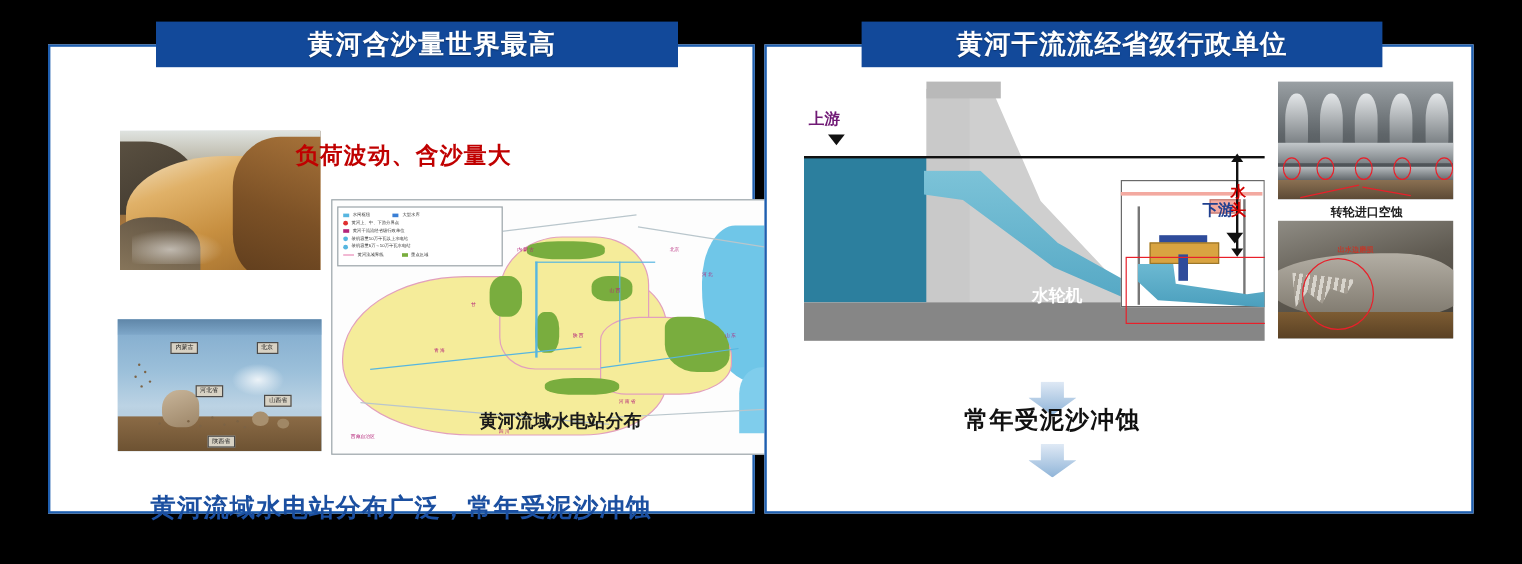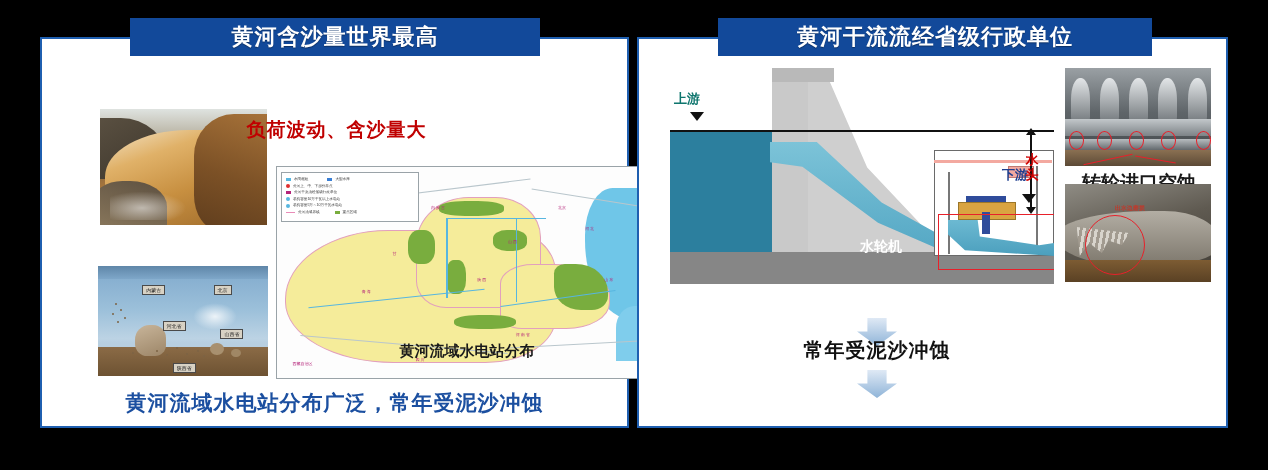--- a/index.html
+++ b/index.html
@@ -8,21 +8,21 @@
 
   
   .panel{position:absolute;background:#fff;border:2px solid #1f5fb0;box-sizing:border-box;}
   #panel-left{left:40px;top:37px;width:589px;height:391px;}
   #panel-right{left:637px;top:37px;width:591px;height:391px;}
 
   
   .banner{position:absolute;background:#12499a;color:#fff;display:flex;align-items:center;
           justify-content:center;font-weight:bold;letter-spacing:1px;z-index:6;
           text-shadow:0 1px 1px rgba(0,0,0,.35);}
-  #banner-left{left:130px;top:18px;width:410px;height:38px;font-size:22px;}
+  #banner-left{left:130px;top:18px;width:410px;height:38px;font-size:22px;padding-left:25px;}
   #banner-right{left:718px;top:18px;width:434px;height:38px;font-size:22px;}
 
   
   .caption{position:absolute;font-family:"Liberation Serif","DejaVu Serif",serif;
            font-weight:bold;color:#1a1a1a;text-align:center;}
   .redhead{position:absolute;color:#c00000;font-weight:bold;font-size:19px;text-align:center;letter-spacing:1px;}
   .bluefoot{position:absolute;color:#1b4fa0;font-weight:bold;font-size:21px;text-align:center;letter-spacing:1px;}
   .blackmid{position:absolute;color:#111;font-weight:bold;font-size:20px;text-align:center;letter-spacing:1px;}
 
   
@@ -110,21 +110,21 @@
   #dg-draft{position:absolute;left:296px;top:158px;width:106px;height:36px;
      background:linear-gradient(180deg,#6cb9d2,#4b9fbd);
      clip-path:polygon(0 0,28% 0,30% 46%,86% 70%,100% 64%,100% 100%,16% 84%,0 40%);}
   #dg-redbox{position:absolute;left:286px;top:152px;width:116px;height:54px;border:1.5px solid #e8202a;}
   #dg-waterline{position:absolute;left:18px;top:68px;width:384px;height:1.5px;background:#111;}
   .dg-tri{position:absolute;width:0;height:0;border-left:7px solid transparent;
      border-right:7px solid transparent;border-top:9px solid #111;}
   #dg-tri-up{left:38px;top:50px;}
   #dg-tri-dn{left:370px;top:132px;}
   .dg-lab{position:absolute;font-weight:bold;font-size:13px;font-family:"Liberation Sans",sans-serif;}
-  #dg-lab-up{left:22px;top:28px;color:#0f766e;}
+  #dg-lab-up{left:22px;top:28px;color:#701a75;}
   #dg-lab-dn{left:350px;top:104px;color:#1f3f8f;}
   #dg-lab-head{left:372px;top:90px;color:#d00000;width:16px;text-align:center;line-height:15px;}
   #dg-lab-turb{left:208px;top:176px;color:#fff;font-size:14px;}
   #dg-arrow-head{position:absolute;left:378px;top:72px;width:1.5px;height:74px;background:#111;}
   #dg-arrow-head:before,#dg-arrow-head:after{content:"";position:absolute;left:-4px;width:0;height:0;
      border-left:5px solid transparent;border-right:5px solid transparent;}
   #dg-arrow-head:before{top:-6px;border-bottom:7px solid #111;}
   #dg-arrow-head:after{bottom:-6px;border-top:7px solid #111;}
 
   
@@ -269,21 +269,21 @@
             <span class="sw" style="background:#e98bb8;height:1.5px;width:9px"></span>
           <span>黄河流域界线</span>
           <span class="sw" style="background:#79ad3e;margin-left:12px"></span>
           <span>重点区域</span>
           </div>
       </div>
     </div>
 
     <div class="caption" style="left:280px;top:303px;width:290px;font-size:15px;">黄河流域水电站分布</div>
 
-    <div class="bluefoot" style="left:0;top:350px;width:585px;">黄河流域水电站分布广泛，常年受泥沙冲蚀</div>
+    <div class="bluefoot" style="left:0;top:370px;width:585px;">黄河流域水电站分布广泛，常年受泥沙冲蚀</div>
   </div>
 
   <div class="panel" id="panel-right"></div>
 
   <div id="diagram-turbine">
     <div id="dg-water-up"></div>
     <div id="dg-damslope"></div>
     <div id="dg-dam"></div>
     <div id="dg-crest"></div>
     <div id="dg-penstock"></div>
@@ -319,21 +319,21 @@
     <div class="rim"></div>
     <div class="base"></div>
     <div class="circ" style="left:3%"></div>
     <div class="circ" style="left:22%"></div>
     <div class="circ" style="left:44%"></div>
     <div class="circ" style="left:66%"></div>
     <div class="circ" style="left:90%"></div>
     <div class="redln" style="left:12%;bottom:6%;width:34%;transform:rotate(-12deg)"></div>
     <div class="redln" style="left:48%;bottom:6%;width:28%;transform:rotate(10deg)"></div>
   </div>
-  <div class="caption" style="left:1058px;top:170px;width:162px;font-size:19px;">转轮进口空蚀</div>
+  <div class="caption" style="left:1058px;top:170px;width:162px;font-size:10px;">转轮进口空蚀</div>
 
   <div id="photo-blade">
     <div class="swath"></div>
     <div class="rust"></div>
     <div class="eros"></div>
     <div class="circ"></div>
     <div class="redtxt">出水边磨损</div>
   </div>
 
   <div class="flowarrow" id="arrow1"></div>

